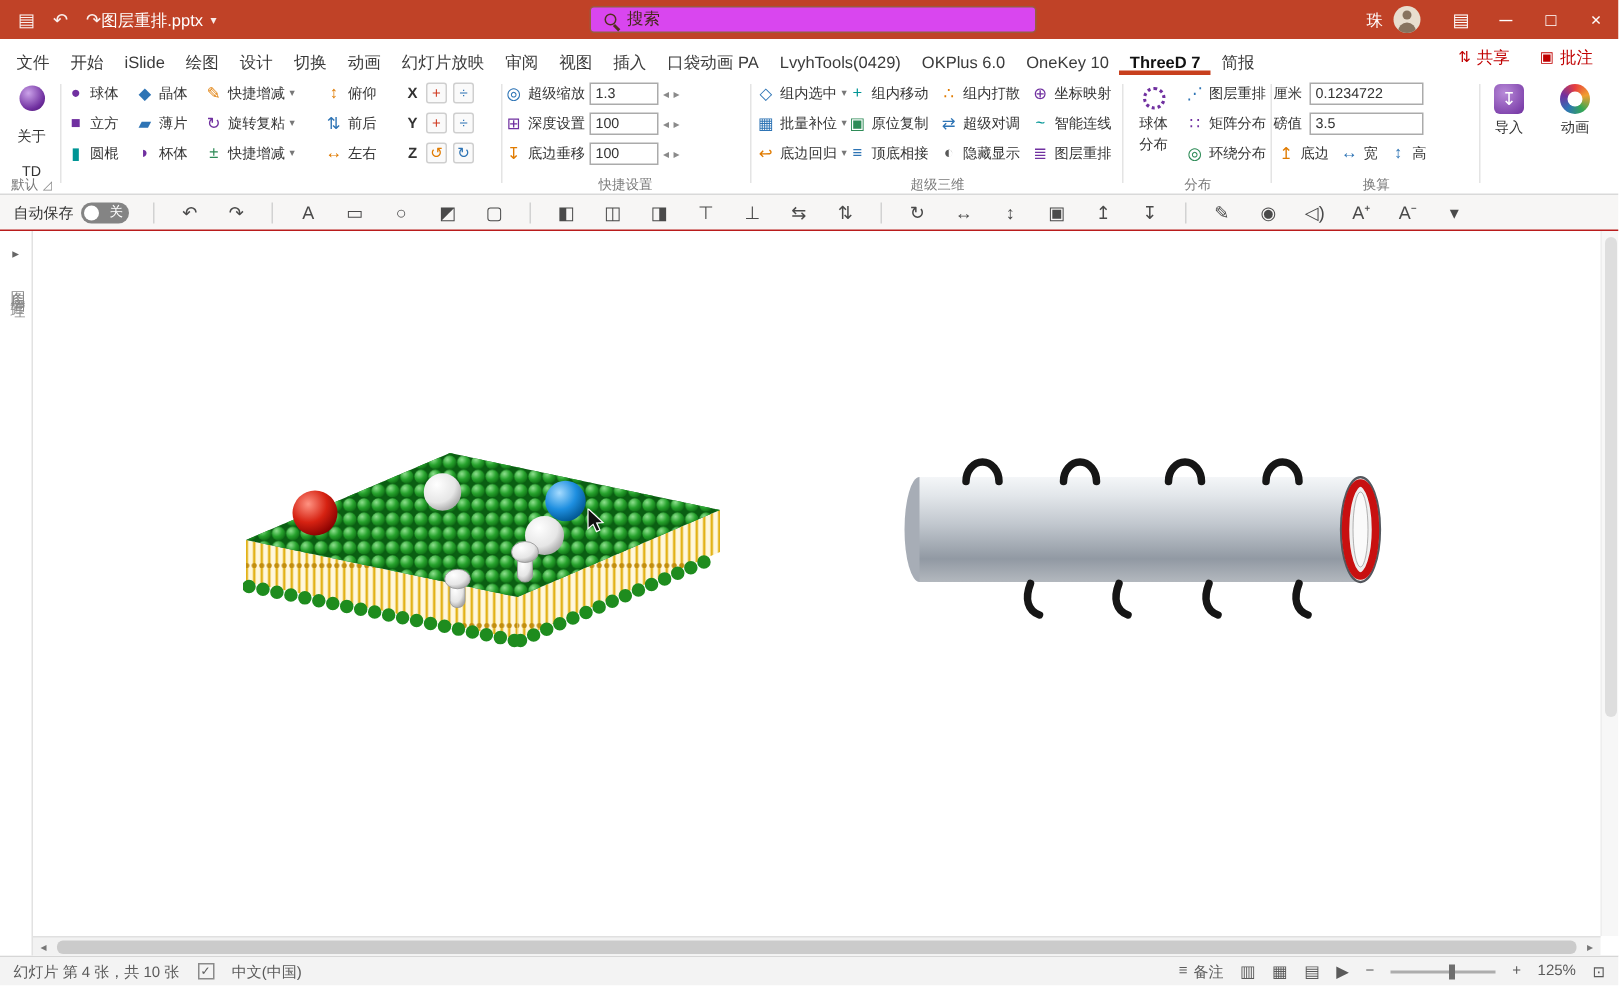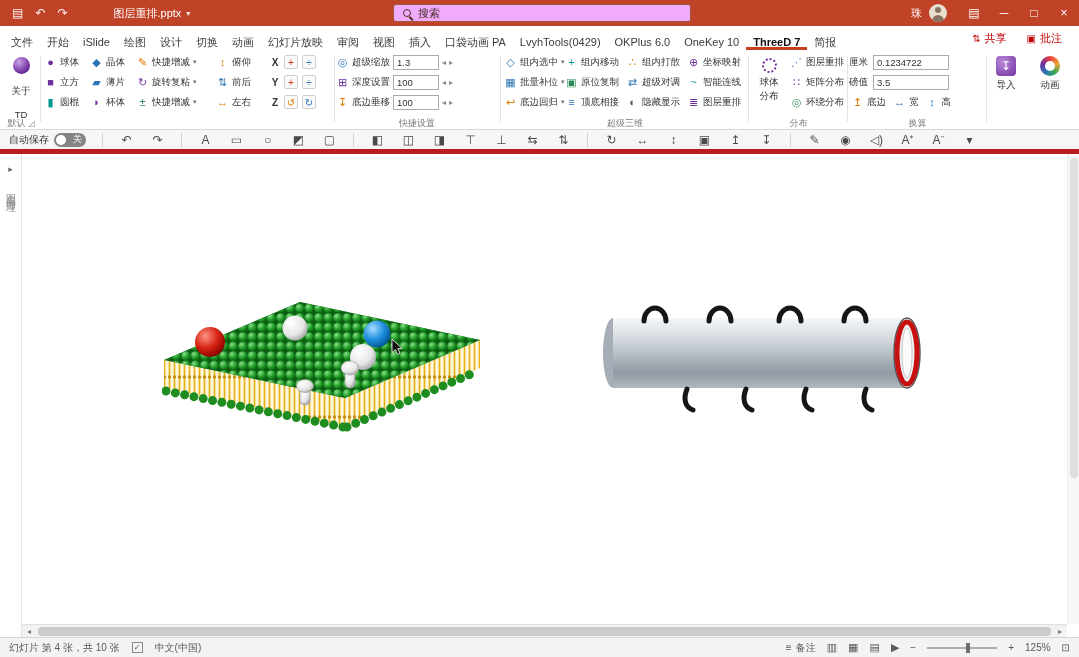--- a/index.html
+++ b/index.html
@@ -2,23 +2,23 @@
 <html><head>
 <meta charset="utf-8">
 <style>
   * { box-sizing: border-box; margin: 0; padding: 0; }
   html,body { width:1079px; height:657px; overflow:hidden; font-family:"Liberation Sans",sans-serif; background:#fff; }
 
   
   .titlebar { position:relative; height:26px; background:#C04227; color:#fff; display:flex; align-items:center; }
   .tb-qat { display:flex; gap:12px; margin-left:12px; font-size:12px; opacity:.92; }
   .tb-qat span { cursor:default; }
-  .tb-title { margin-left:46px; font-size:11px; display:flex; align-items:center; gap:5px; }
+  .tb-title { font-size:11px; display:flex; align-items:center; gap:5px; }
   .tb-caret { font-size:8px; opacity:.9; }
-  .tb-search { position:absolute; left:393px; top:4px; width:298px; height:18px; background:#f0abfc; border:1px solid #9A5B3E; border-radius:3px; display:flex; align-items:center; padding-left:9px; gap:7px; }
+  .tb-search { position:absolute; left:393px; top:4px; width:298px; height:18px; background:#d946ef; border:1px solid #9A5B3E; border-radius:3px; display:flex; align-items:center; padding-left:9px; gap:7px; }
   .mag { position:relative; width:8px; height:8px; border:1.5px solid #52301F; border-radius:50%; flex:0 0 auto; }
   .mag::after { content:""; position:absolute; left:6px; top:6px; width:5px; height:1.5px; background:#52301F; transform:rotate(45deg); transform-origin:0 0; }
   .tb-search input { background:transparent; border:none; outline:none; font-size:11px; color:#45291C; width:220px; font-family:inherit; }
   .tb-search input::placeholder { color:#45291C; opacity:1; }
   .tb-right { margin-left:auto; display:flex; align-items:center; height:100%; }
   .tb-user { font-size:11px; margin-right:7px; }
   .avatar { width:18px; height:18px; border-radius:50%; background:#E8DECF; position:relative; overflow:hidden; margin-right:12px; }
   .avatar::before { content:""; position:absolute; top:3px; left:6px; width:6px; height:6px; border-radius:50%; background:#87735F; }
   .avatar::after { content:""; position:absolute; top:10.5px; left:3px; width:12px; height:8px; border-radius:6px 6px 0 0; background:#87735F; }
   .win-btn { width:30px; height:26px; display:flex; align-items:center; justify-content:center; font-size:12px; }
@@ -67,21 +67,21 @@
   .c-input { width:76px; }
   .c-mini { display:flex; gap:3px; height:20px; align-items:center; }
   .g-tools { left:988px; width:88px; display:flex; gap:8px; padding-top:4px; }
   .big-btn { width:36px; display:flex; flex-direction:column; align-items:center; gap:3px; }
   .big-ic { width:20px; height:20px; border-radius:4px; background:radial-gradient(circle at 35% 30%, #B88AD8, #7030A0); color:#fff; display:flex; align-items:center; justify-content:center; font-size:12px; }
   .anim-ic { width:20px; height:20px; border-radius:50%; background:conic-gradient(#E83E3E,#F0A030,#35A853,#2E74B5,#7030A0,#E83E3E); position:relative; }
   .anim-ic::after { content:""; position:absolute; inset:5px; border-radius:50%; background:#fff; }
   .launcher { font-size:8px; color:#888; margin-left:3px; }
 
   
-  .qatbar { height:24px; background:#F7F6F5; border-bottom:5px solid #b91c1c; display:flex; align-items:center; padding:0 9px; gap:16px; font-size:11px; color:#4A4A4A; }
+  .qatbar { height:24px; background:#F7F6F5; border-bottom:1px solid #b91c1c; display:flex; align-items:center; padding:0 9px; gap:16px; font-size:11px; color:#4A4A4A; }
   .autosave { display:flex; align-items:center; gap:5px; font-size:10px; color:#333; }
   .pill { width:32px; height:14px; border-radius:8px; background:#848484; position:relative; color:#fff; font-size:9px; display:flex; align-items:center; justify-content:flex-end; padding-right:4px; }
   .pill::before { content:""; position:absolute; left:2px; top:2px; width:10px; height:10px; border-radius:50%; background:#fff; }
   .qat-ic { min-width:15px; text-align:center; font-size:12px; cursor:default; }
   .qat-sep { width:1px; height:14px; background:#D2D2D2; }
 
   
   .content { display:flex; height:483px; position:relative; }
   .sidebarstrip { width:22px; background:#fff; border-right:1px solid #E2E2E2; display:flex; flex-direction:column; align-items:center; padding-top:10px; gap:12px; flex:0 0 auto; }
   .collapse { font-size:9px; color:#666; }

